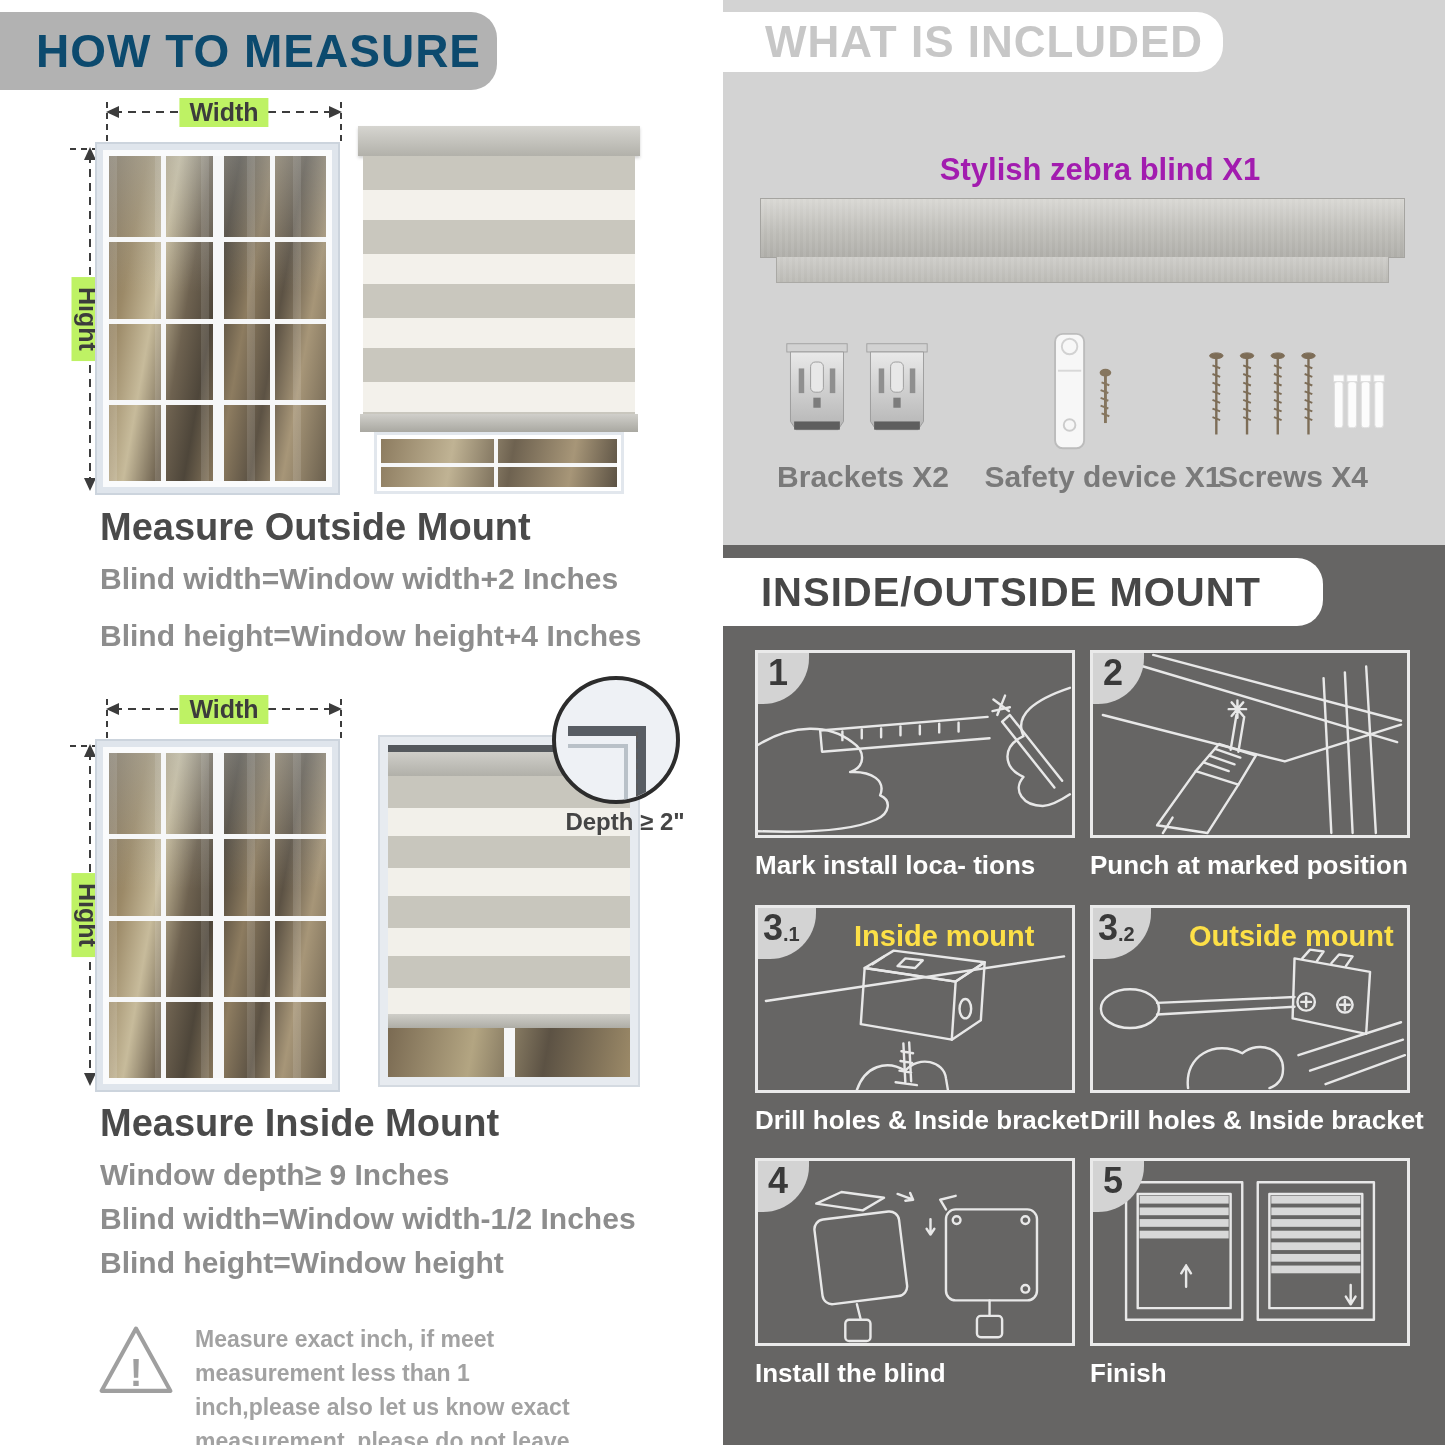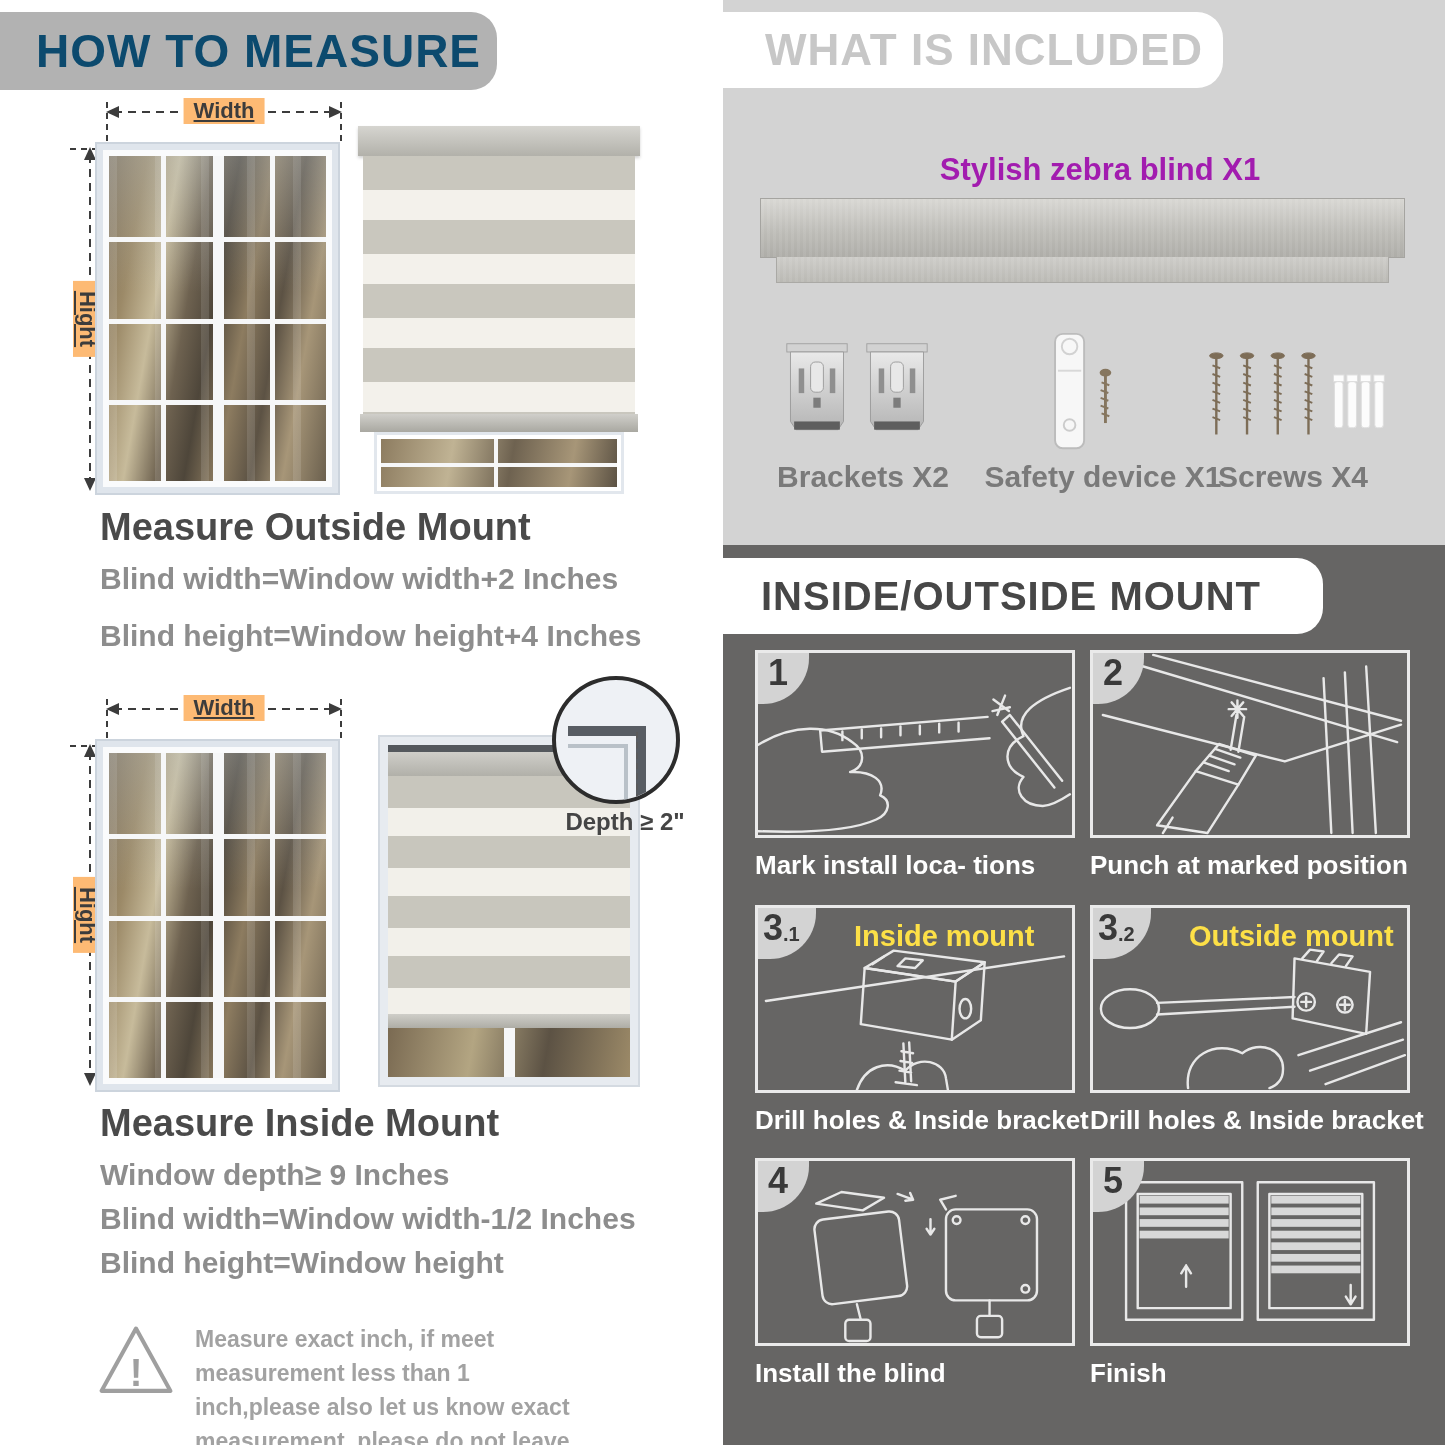--- a/index.html
+++ b/index.html
@@ -8,22 +8,22 @@
           font-family:"Liberation Sans", sans-serif; overflow:hidden; }
 
   
   .hdr-left { position:absolute; left:0; top:12px; width:497px; height:78px;
               background:#b2b2b2; border-radius:0 26px 26px 0;
               display:flex; align-items:center; padding-left:36px; }
   .hdr-left span { color:#0c4a6e; font-size:46px; font-weight:bold; letter-spacing:1px; }
 
   .dim { position:absolute; }
   .dim svg { position:absolute; inset:0; width:100%; height:100%; }
-  .dim-label { position:absolute; background:#fdba74; color:#3c3c3c;
-               font-size:22px; font-weight:bold;text-decoration:underline; }
+  .dim-label { position:absolute; background:#bef264; color:#3c3c3c;
+               font-size:25px; font-weight:bold; }
   .dim-w { width:240px; height:40px; }
   .dim-w .dim-label { left:50%; top:-4px; transform:translateX(-50%); padding:0 10px; }
   .dim-w1 { left:104px; top:102px; }
   .dim-w2 { left:104px; top:699px; }
   .dim-h { width:34px; height:348px; }
   .dim-h .dim-label { writing-mode:vertical-rl; left:50%; top:50%;
                       transform:translate(-50%,-50%); padding:10px 1px; }
   .dim-h1 { left:70px; top:145px; }
   .dim-h2 { left:70px; top:742px; height:346px; }
 
@@ -87,21 +87,21 @@
   .warn-tri { position:absolute; left:95px; top:1322px; width:82px; height:82px; }
   .warn-tri svg { position:absolute; inset:0; }
   .warn-mark { position:absolute; left:0; right:0; top:30px; text-align:center;
                font-size:38px; font-weight:bold; color:#9f9f9f; }
   .warn-text { position:absolute; left:195px; top:1322px; width:390px;
                font-size:23px; line-height:34px; color:#a2a2a2; font-weight:bold; }
 
   
   .panel-top { position:absolute; left:723px; top:0; width:722px; height:545px;
                background:#d3d3d3; }
-  .hdr-included { position:absolute; left:0; top:12px; width:500px; height:76px;
+  .hdr-included { position:absolute; left:0; top:12px; width:500px; height:60px;
                   background:#fff; border-radius:0 26px 26px 0;
                   display:flex; align-items:center; padding-left:42px;text-align:right; }
   .hdr-included span { color:#c7c7c7; font-size:44px; font-weight:bold; letter-spacing:1px; }
   .blind-title { position:absolute; left:16px; top:140px; width:100%; text-align:center;
                  color:#a21caf; font-size:31px; font-weight:bold;margin-top:12px; }
   .cassette-big { position:absolute; left:37px; top:198px; width:645px; height:60px;
     background:
       repeating-linear-gradient(90deg, rgba(255,255,255,.07) 0 3px, rgba(0,0,0,0) 3px 6px),
       linear-gradient(180deg,#d8d7d3,#bebdb8 55%,#aeada8);
     border:1px solid #a5a4a0; }
@@ -116,21 +116,21 @@
   .comp-screws { left:478px; top:350px; }
   .comp-label { position:absolute; top:460px; text-align:center; color:#7a7a7a;
                 font-size:30px; font-weight:bold; white-space:nowrap; }
   .cl1 { left:40px; width:200px; }
   .cl2 { left:255px; width:250px; }
   .cl3 { left:470px; width:200px; }
 
   
   .panel-bottom { position:absolute; left:723px; top:545px; width:722px; height:900px;
                   background:#666564; }
-  .hdr-mount { position:absolute; left:0; top:13px; width:600px; height:76px;
+  .hdr-mount { position:absolute; left:0; top:13px; width:600px; height:68px;
                background:#fff; border-radius:0 26px 26px 0;
                display:flex; align-items:center; padding-left:38px; }
   .hdr-mount span { color:#474747; font-size:40px; font-weight:bold; letter-spacing:1px; }
   .steps { position:absolute; left:32px; top:105px; width:690px; height:770px; }
   .step { position:absolute; width:320px; }
   .s1{left:0;top:0;} .s2{left:335px;top:0;}
   .s3{left:0;top:255px;} .s4{left:335px;top:255px;}
   .s5{left:0;top:508px;} .s6{left:335px;top:508px;}
   .sp { position:relative; width:320px; height:188px; border:3px solid #eaeaea;
         overflow:hidden; }

